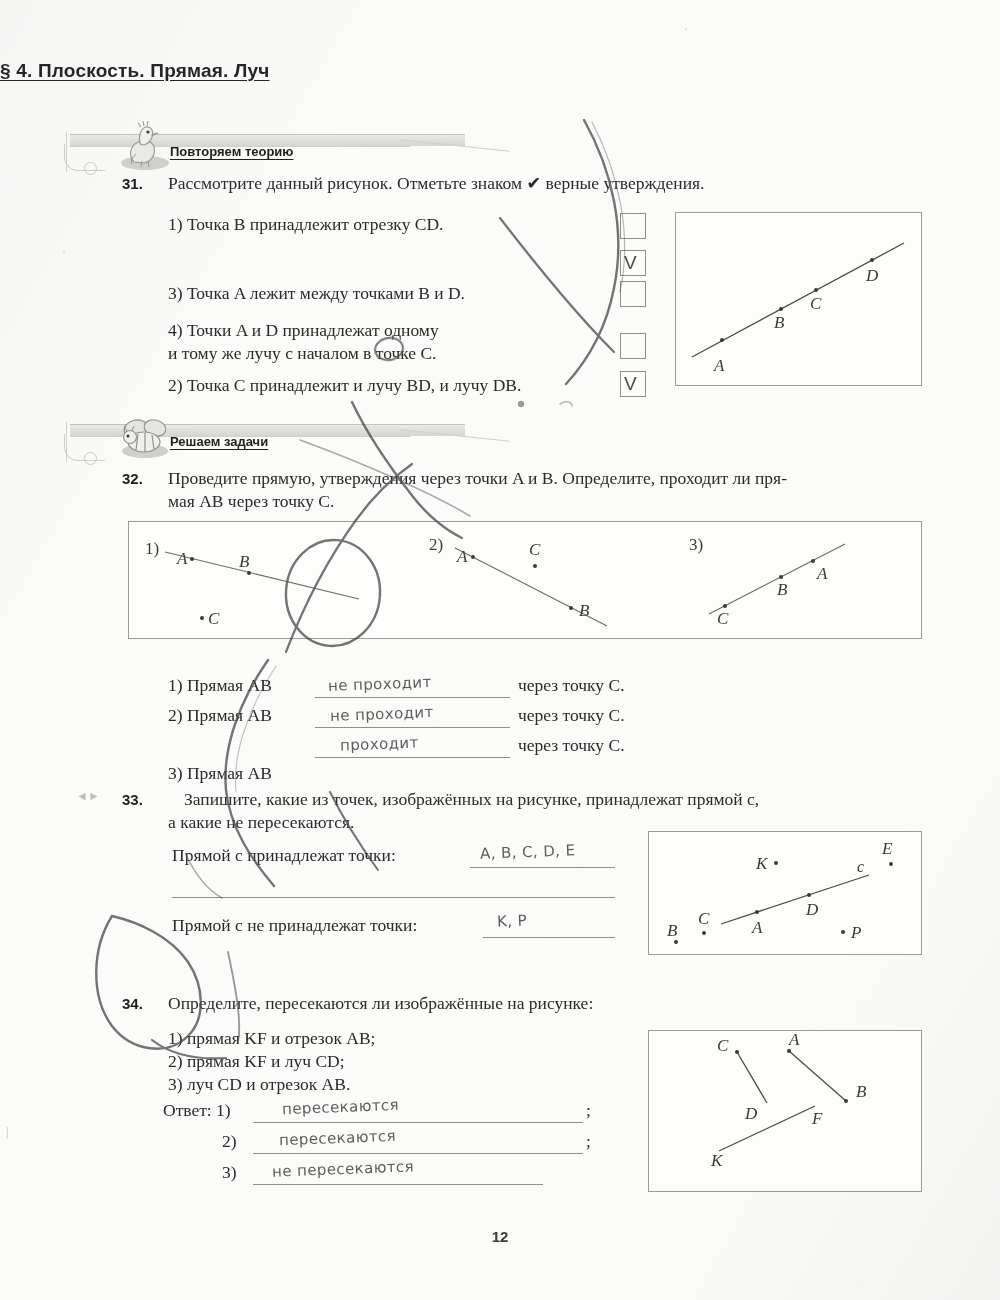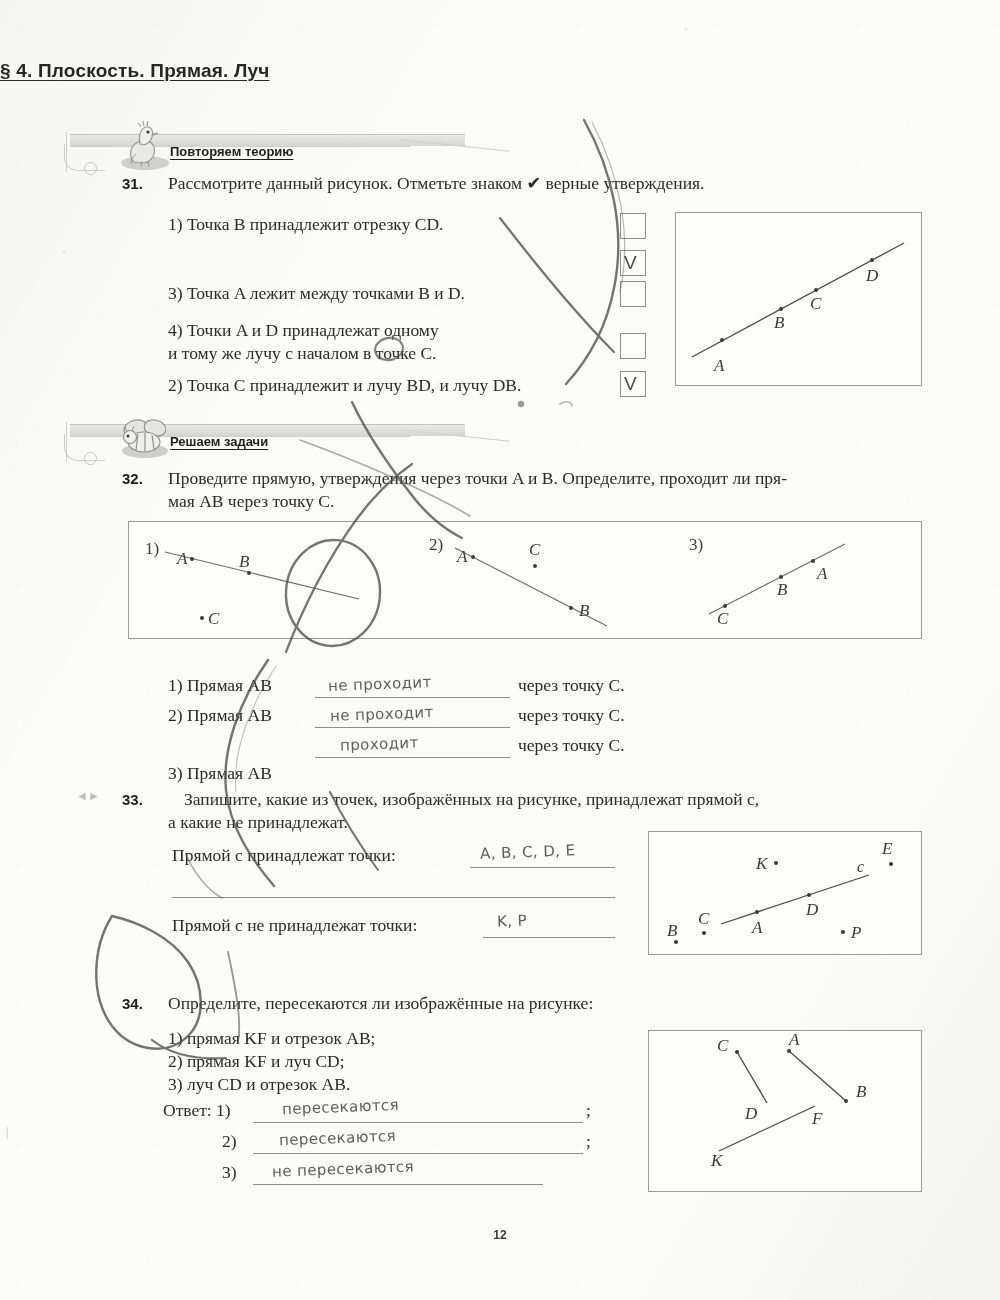--- a/index.html
+++ b/index.html
@@ -109,21 +109,21 @@
     opacity:.82;
     letter-spacing:.4px;
   }
 
   
   .scribble{position:absolute;pointer-events:none;}
 
   
   .pagenum{
     position:absolute;left:0;right:0;top:1228px;text-align:center;
-    font-family:"Liberation Sans", sans-serif;font-weight:bold;font-size:12px;color:#3a3a38;
+    font-family:"Liberation Sans", sans-serif;font-weight:bold;font-size:15px;color:#3a3a38;
   }
   .edgemark{position:absolute;color:#bdbdba;font-size:12px;}
 </style>
 </head>
 <body>
 
 <div class="page">
   <div class="scan-noise"></div>
 
   <div class="title">
@@ -252,21 +252,21 @@
   <div class="txt" style="left:518px;top:703px;">через точку C.</div>
 
   <div class="txt" style="left:168px;top:733px;margin-top:28px;">3) Прямая AB</div>
   <div class="aline" style="left:315px;top:757px;width:195px;"></div>
   <div class="hand" style="left:340px;top:735px;">проходит</div>
   <div class="txt" style="left:518px;top:733px;">через точку C.</div>
 
   <div class="edgemark" style="left:76px;top:789px;">◄►</div>
   <div class="tasknum" style="left:122px;top:791px;">33.</div>
   <div class="txt" style="left:184px;top:787px;width:770px;">Запишите, какие из точек, изображённых на рисунке, принадлежат прямой c,</div>
-  <div class="txt" style="left:168px;top:810px;width:770px;">а какие не принадлежат.</div>
+  <div class="txt" style="left:168px;top:810px;width:770px;">а какие не пересекаются.</div>
 
   <div class="txt" style="left:172px;top:843px;">Прямой c принадлежат точки:</div>
   <div class="aline" style="left:470px;top:867px;width:145px;"></div>
   <div class="hand" style="left:480px;top:843px;">A, B, C, D, E</div>
   <div class="aline" style="left:172px;top:897px;width:443px;"></div>
 
   <div class="txt" style="left:172px;top:913px;">Прямой c не принадлежат точки:</div>
   <div class="aline" style="left:483px;top:937px;width:132px;"></div>
   <div class="hand" style="left:497px;top:912px;">K, P</div>
 

